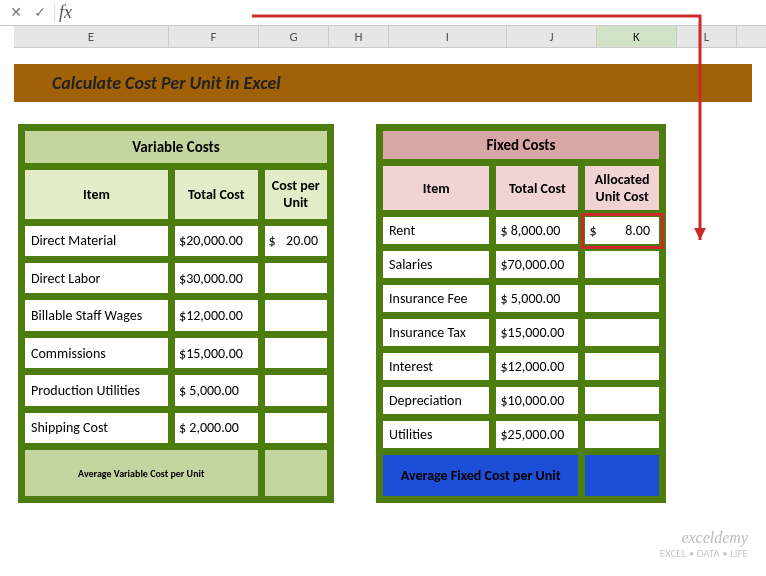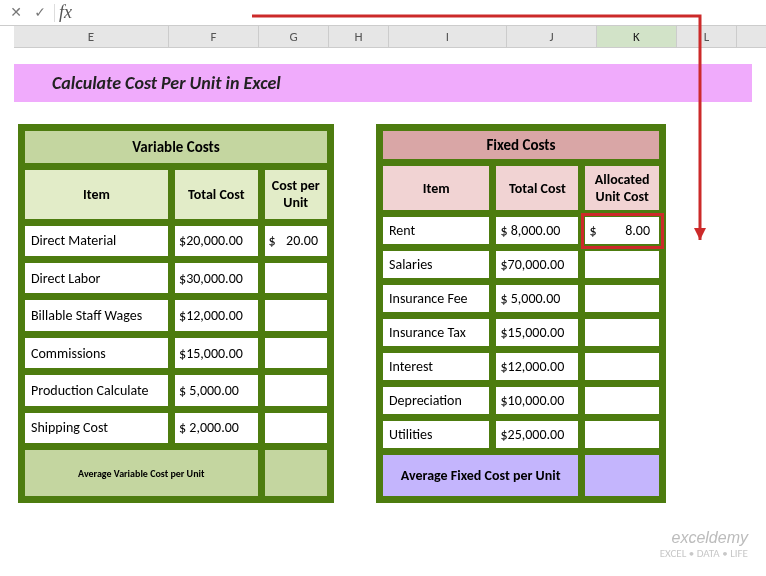--- a/index.html
+++ b/index.html
@@ -8,40 +8,40 @@
 .fb-btn { width: 24px; height: 22px; display: flex; align-items: center; justify-content: center; color: #777; font-size: 14px; }
 .fx { font-style: italic; font-family: 'Times New Roman', serif; font-size: 18px; color: #555; margin: 0 6px 0 2px; }
 .formula-value { flex: 1; padding: 2px 6px; font-size: 14px; color: #222; border: 3px solid #cc2a2a; background: #fff; height: 26px; display: flex; align-items: center; }
 .divider { width: 1px; height: 18px; background: #ddd; margin: 0 2px; }
 .col-headers { display: flex; height: 22px; background: #e6e6e6; border-bottom: 1px solid #ccc; margin-left: 14px; }
 .col-h { text-align: center; font-size: 13px; color: #555; border-right: 1px solid #ccc; display: flex; align-items: center; justify-content: center; }
 .col-h.active { background: #d2e3c8; color: #222; }
 .ch-E { width: 155px; } .ch-F { width: 90px; } .ch-G { width: 70px; } .ch-H { width: 60px; }
 .ch-I { width: 118px; } .ch-J { width: 90px; } .ch-K { width: 80px; } .ch-L { width: 60px; }
 .sheet { padding: 0 14px; position: relative; margin-top: 16px; }
-.title-bar { background: #f0abfc; color: #222; font-size: 18px; font-weight: bold; padding: 8px 0 8px 38px; margin-bottom: 22px; border-right: none; font-style: italic; }
+.title-bar { background: #a16207; color: #222; font-size: 18px; font-weight: bold; padding: 8px 0 8px 38px; margin-bottom: 22px; border-right: none; font-style: italic; }
 .tables { display: flex; gap: 42px; padding-left: 4px; }
 table { border-collapse: collapse; }
 th, td { border: 7px solid #4d7c0f; padding: 5px 6px; font-size: 14px; vertical-align: middle; height: 28px; }
 .tbl-var { width: 316px; }
 .tbl-fix { width: 290px; border-radius: 13px; }
 .hdr-var { background: #c4d6a0; font-weight: bold; text-align: center; font-size: 15px; }
 .hdr-fix { background: #d9a6a6; font-weight: bold; text-align: center; font-size: 15px; }
 .sub-var th { background: #e2ecc8; font-weight: bold; text-align: center; }
 .sub-fix th { background: #f1d3d3; font-weight: bold; text-align: center; }
 .col-item-v { width: 155px; } .col-tc-v { width: 90px; } .col-cpu-v { width: 71px; }
 .col-item-f { width: 118px; } .col-tc-f { width: 90px; } .col-auc-f { width: 82px; }
 .num { padding-left: 4px; padding-right: 9px; white-space: nowrap; }
 .num .sym { float: left; } .num .val { float: right; }
 .foot-var { background: #c4d6a0; font-weight: bold; text-align: center; font-size: 10px; }
-.foot-fix { background: #c4b5fd; font-weight: bold; text-align: center; font-size: 14px; }
+.foot-fix { background: #1d4ed8; font-weight: bold; text-align: center; font-size: 14px; }
 .highlight-cell { outline: 3px solid #cc2a2a; outline-offset: -2px; position: relative; }
 .arrow-path { position: absolute; top: 0; left: 252px; width: 460px; height: 280px; pointer-events: none; z-index: 5; }
 .wm { position: absolute; right: 18px; bottom: 16px; color: #c8c8c8; font-size: 11px; text-align: right; }
-.wm .brand { font-family: Liberation Sans, sans-serif; font-size: 16px; font-style: italic; color: #bcbcbc; }
+.wm .brand { font-family: Liberation Serif, serif; font-size: 16px; font-style: italic; color: #bcbcbc; }
 </style>
 </head>
 <body>
 
 <div class="formula-bar">
   <div class="fb-btn">✕</div>
   <div class="fb-btn">✓</div>
   <div class="divider"></div>
   <div class="fx">fx</div>
 </div>
@@ -93,21 +93,21 @@
         <td>Billable Staff Wages</td>
         <td class="num">$12,000.00</td>
         <td></td>
       </tr>
       <tr>
         <td>Commissions</td>
         <td class="num">$15,000.00</td>
         <td></td>
       </tr>
       <tr>
-        <td>Production Calculate</td>
+        <td>Production Utilities</td>
         <td class="num">$  5,000.00</td>
         <td></td>
       </tr>
       <tr>
         <td>Shipping Cost</td>
         <td class="num">$  2,000.00</td>
         <td></td>
       </tr>
       <tr>
             <td colspan="2" class="foot-var" style="height:48px">Average Variable Cost per Unit</td>

